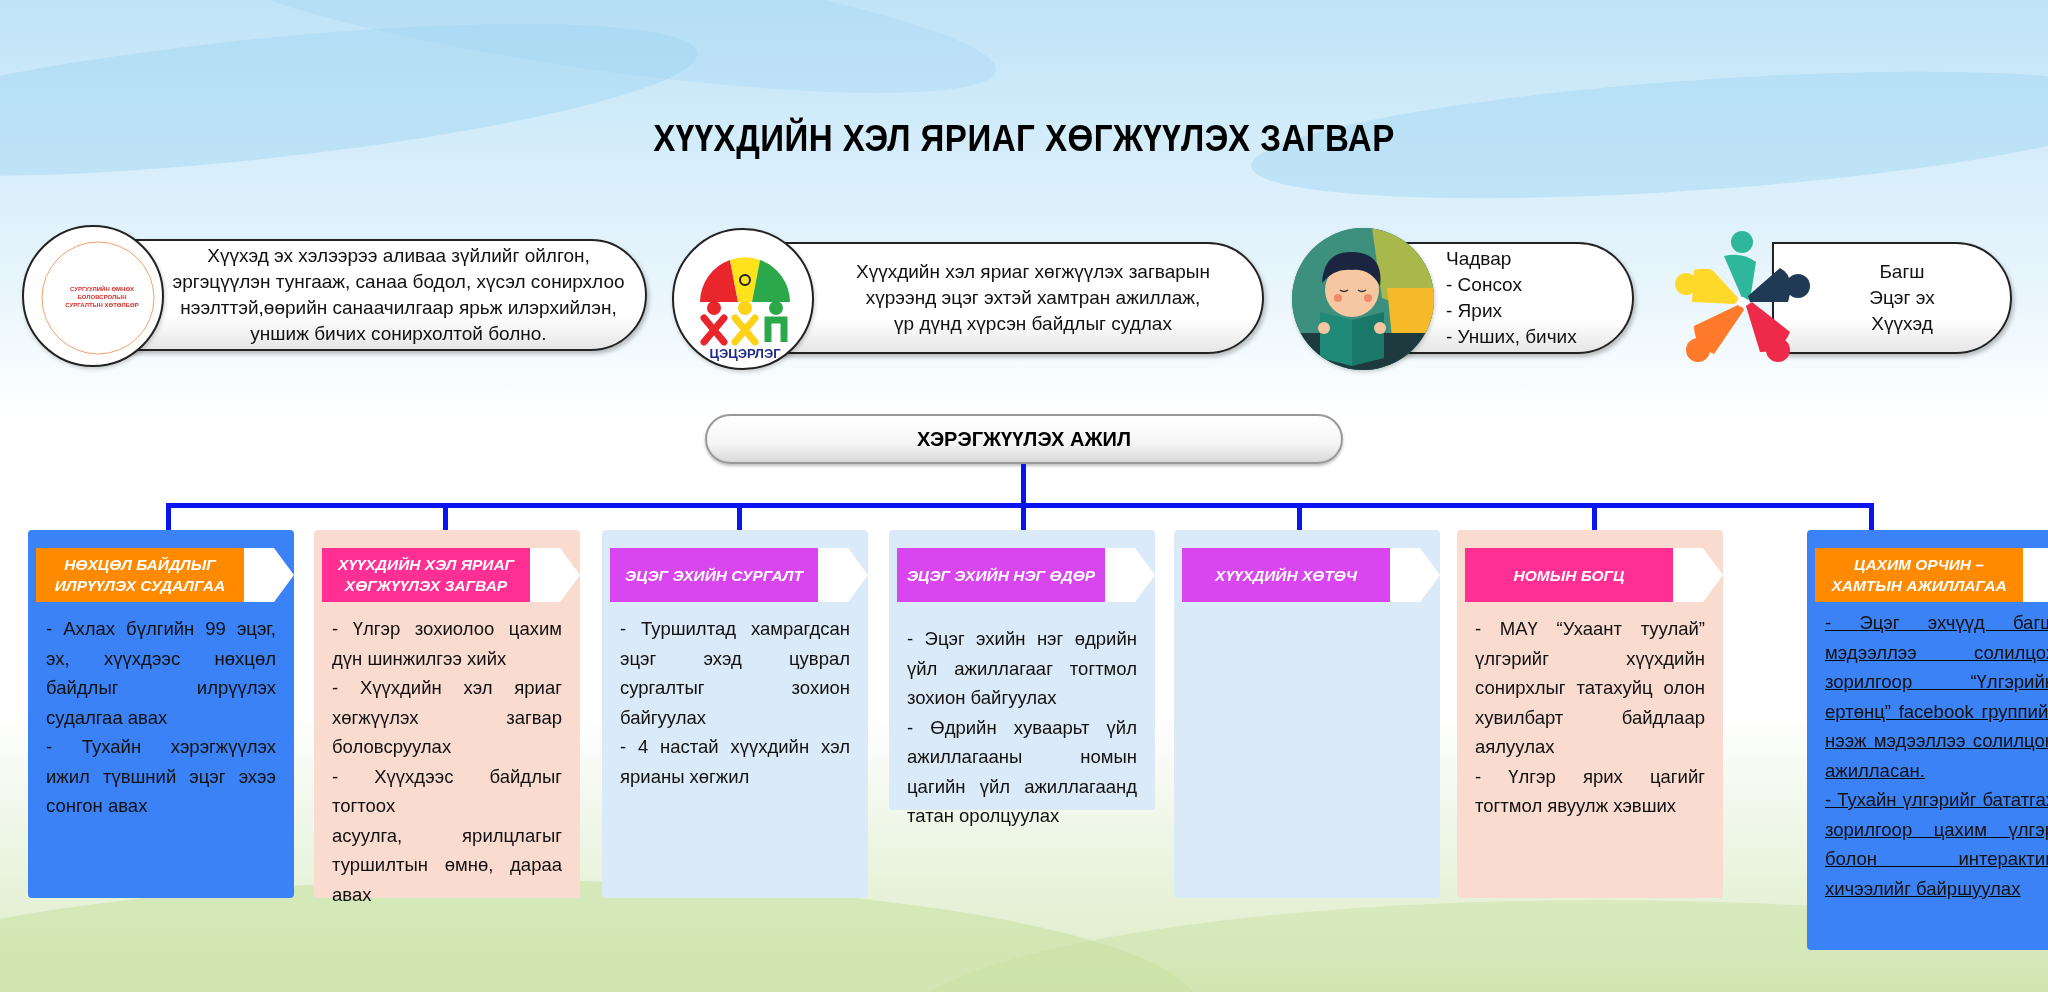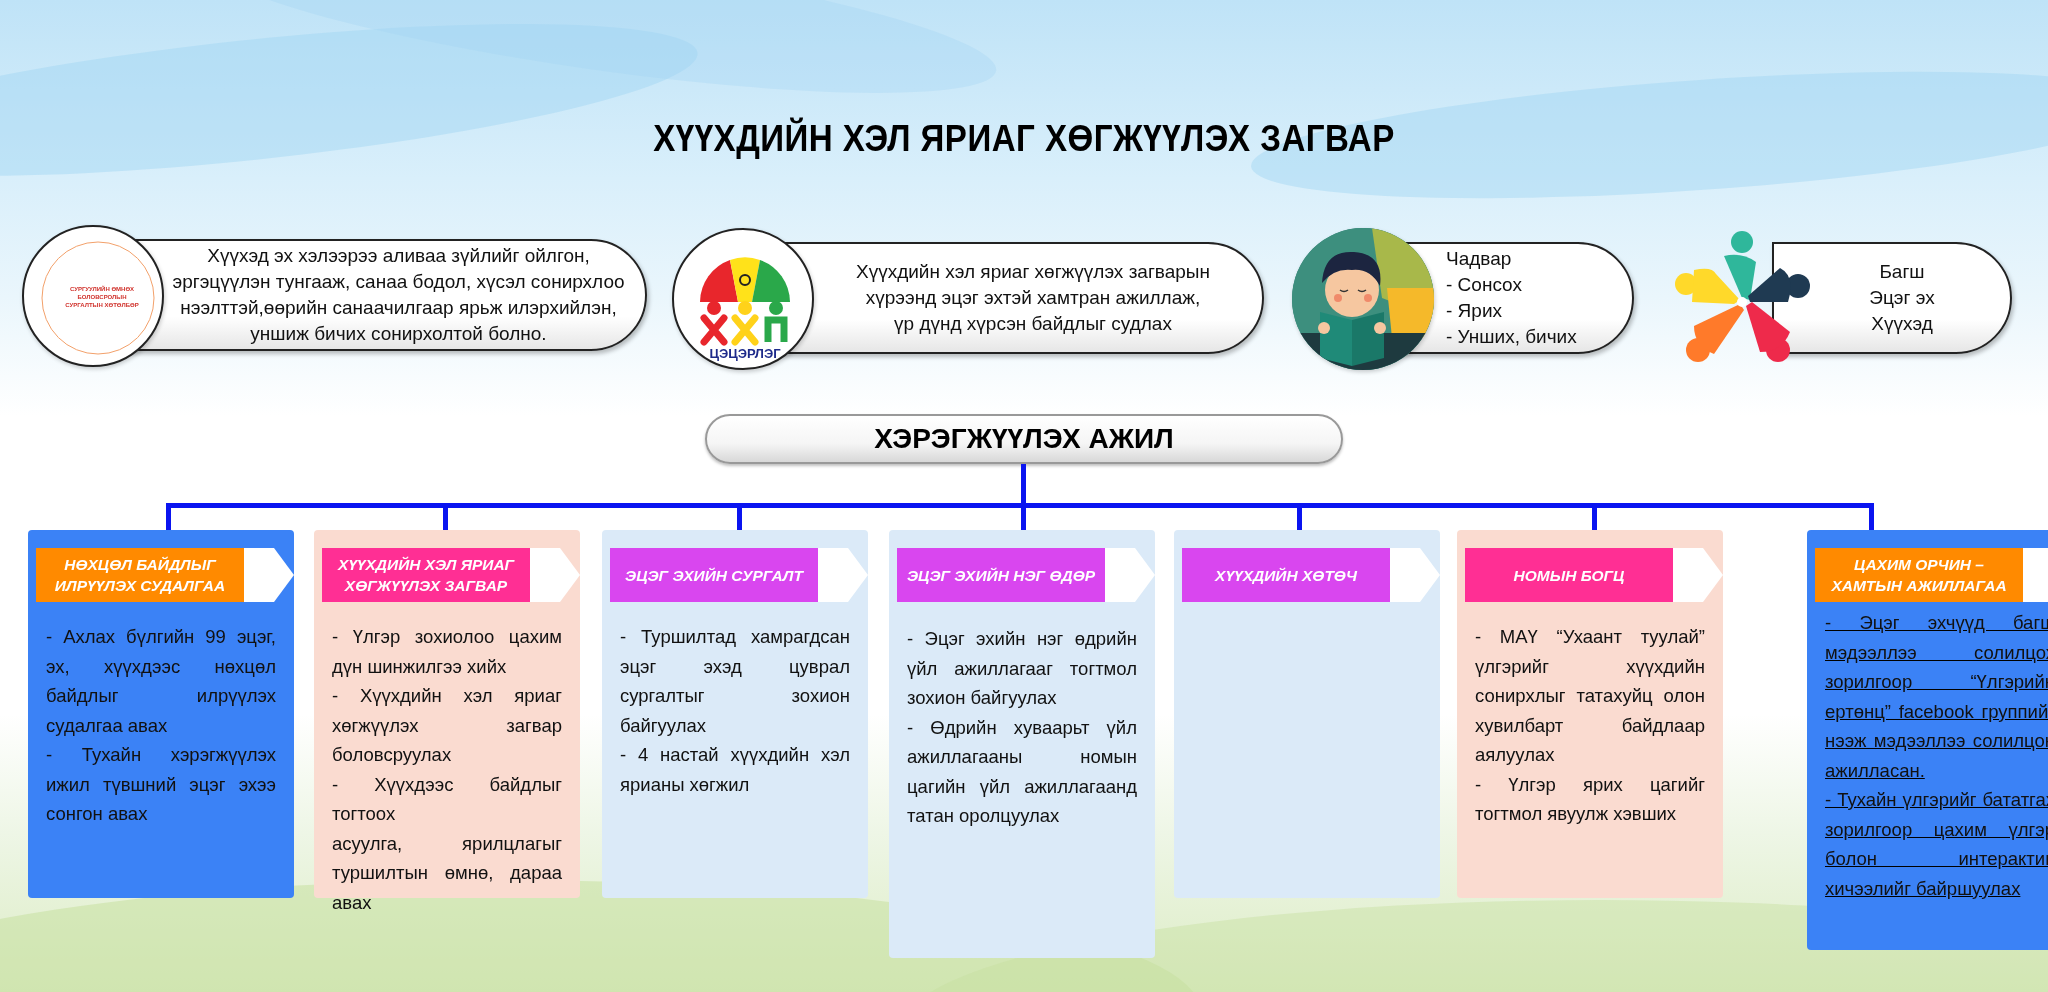--- a/index.html
+++ b/index.html
@@ -46,21 +46,21 @@
   }
 
   
   .center-pill {
     position: absolute; left: 705px; top: 414px; width: 638px; height: 50px;
     border-radius: 25px;
     background: linear-gradient(180deg, #ffffff 0%, #f5f5f5 60%, #d8d8d8 100%);
     border: 2px solid #999;
     box-shadow: 0 2px 3px rgba(0,0,0,0.25);
     display: flex; align-items: center; justify-content: center;
-    font-weight: bold; font-size: 28px; color: #000;
+    font-weight: bold; font-size: 20px; color: #000;
   }
 
   .line { position: absolute; background: #0a14f0; }
 
   
   .card {
     position: absolute; top: 530px; width: 266px;
     padding: 18px 18px 10px 18px;
     border-radius: 4px;
   }
@@ -78,21 +78,21 @@
   }
   .card-head .arrow {
     position: absolute; left: 208px; top: 0; width: 50px; height: 54px;
     background: #fff;
     clip-path: polygon(0 0, 60% 0, 100% 50%, 60% 100%, 0 100%);
   }
   .tag.orange { background: #ff8a00; }
   .tag.pink { background: #ff2f94; }
   .tag.royal { background: #d946ef; }
   .card-body {
-    margin-top: 20px;
+    margin-top: 12px;
     font-size: 18.5px; line-height: 29.5px; color: #111;
     text-align: justify;
   }
   .card-body p { margin: 0; }
 </style>
 </head>
 <body>
 
 <div class="sky-wave" style="left:-200px;top:40px;width:900px;height:120px;transform:rotate(-6deg);"></div>
 <div class="sky-wave" style="left:200px;top:-40px;width:800px;height:110px;transform:rotate(8deg);opacity:.7"></div>
@@ -238,21 +238,21 @@
   <div class="card-head">
     <div class="tag royal">ЭЦЭГ ЭХИЙН СУРГАЛТ</div>
     <div class="arrow"></div>
   </div>
   <div class="card-body">
     <p>- Туршилтад хамрагдсан эцэг эхэд цуврал сургалтыг зохион байгуулах</p>
     <p>- 4 настай хүүхдийн хэл ярианы хөгжил</p>
   </div>
 </div>
 
-<div class="card blue" style="left:889px;height:428px;">
+<div class="card blue" style="left:889px;height:280px;">
   <div class="card-head">
     <div class="tag royal">ЭЦЭГ ЭХИЙН НЭГ ӨДӨР</div>
     <div class="arrow"></div>
   </div>
   <div class="card-body" style="margin-top:22px;">
     <p>- Эцэг эхийн нэг өдрийн үйл ажиллагааг тогтмол зохион байгуулах</p>
     <p>- Өдрийн хуваарьт үйл ажиллагааны номын цагийн үйл ажиллагаанд татан оролцуулах</p>
   </div>
 </div>
 

